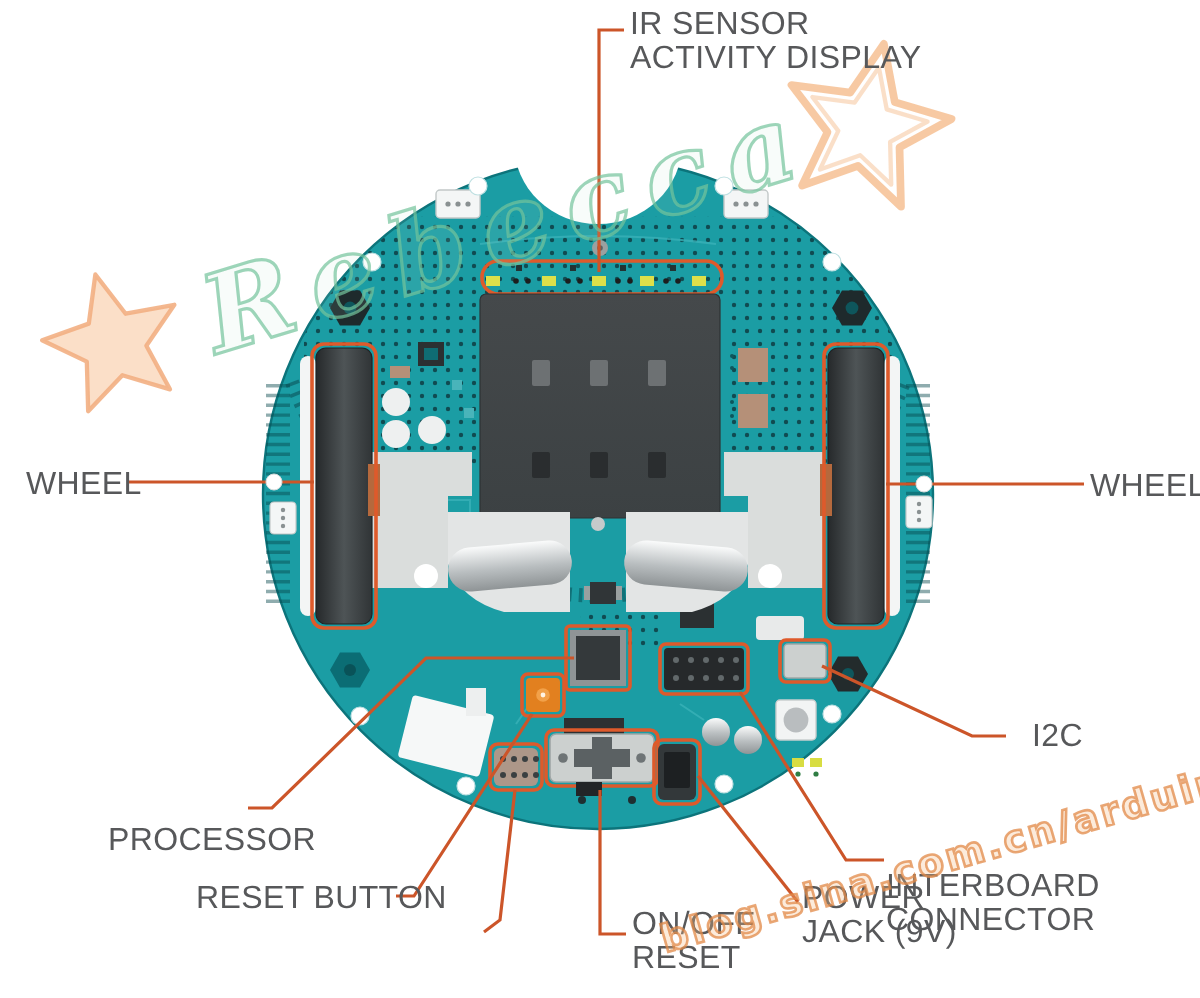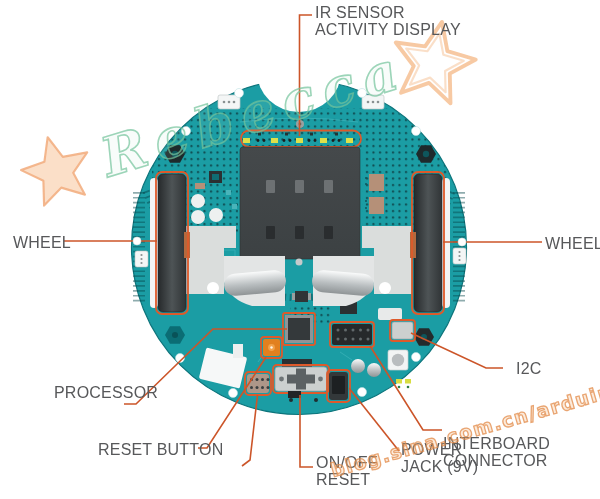--- a/index.html
+++ b/index.html
@@ -334,21 +334,21 @@
   <circle cx="462" cy="242" r="4" fill="#FFFFFF" stroke="#D8DCDC" stroke-width="0.5"></circle>
 </svg>
 
 <div class="lbl" style="left:315px;top:4px;">
   <div>IR SENSOR</div>
   <div>ACTIVITY DISPLAY</div>
 </div>
 <div class="lbl" style="left:13px;top:234px;">WHEEL</div>
 <div class="lbl" style="left:545px;top:235px;">WHEEL</div>
 <div class="lbl" style="left:516px;top:360px;">I2C</div>
-<div class="lbl" style="left:54px;top:384px;">PROCESSOR</div>
+<div class="lbl" style="left:54px;top:412px;">PROCESSOR</div>
 <div class="lbl r" style="left:98px;top:441px;width:100px;">RESET BUTTON</div>
 <div class="lbl" style="left:316px;top:454px;">
   <div>ON/OFF</div>
   <div>RESET</div>
 </div>
 <div class="lbl" style="left:401px;top:441px;">
   <div>POWER</div>
   <div>JACK (9V)</div>
 </div>
 <div class="lbl" style="left:443px;top:404px;line-height:16.5px;margin-top:32px;">

